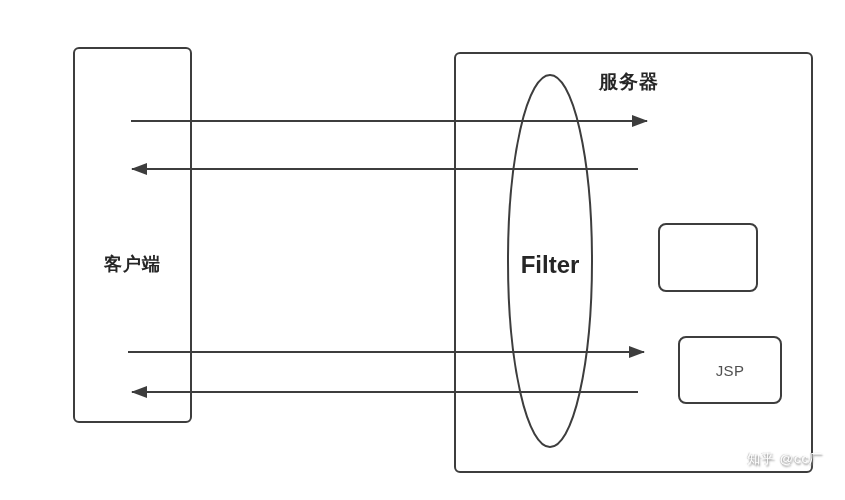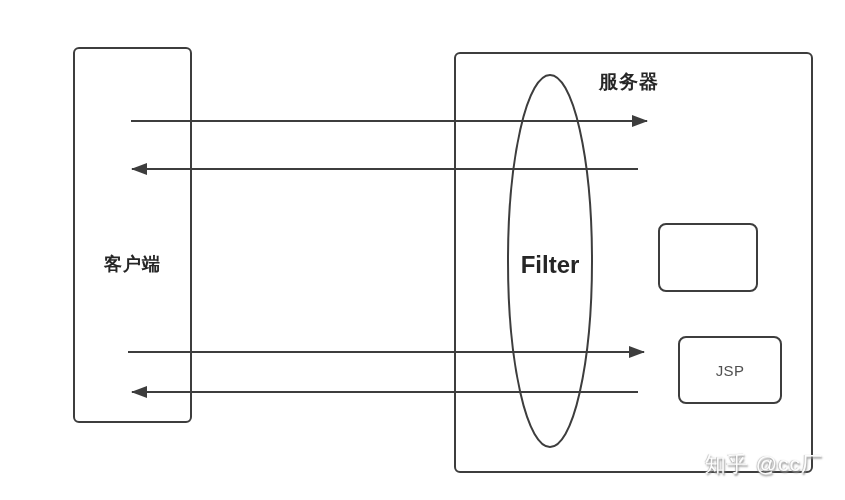--- a/index.html
+++ b/index.html
@@ -84,21 +84,21 @@
   }
   .arrowhead { fill: var(--line, #3d3d3d); }
   .ellipse-shape {
     stroke: var(--line, #3d3d3d);
     stroke-width: 2;
     fill: none;
   }
   .watermark {
     position: absolute;
     right: 22px; top: 450px;
-    font-size: 21px;
+    font-size: 13px;
     color: var(--watermark-text, #fdfdfd);
     text-shadow: 1px 2px 2px var(--watermark-shadow, #8f8f8f),
                  -1px 0 1px rgba(150,150,150,0.55);
     letter-spacing: 1px;
     white-space: nowrap;
     z-index: 5;
   }
 </style>
 </head>
 <body>

